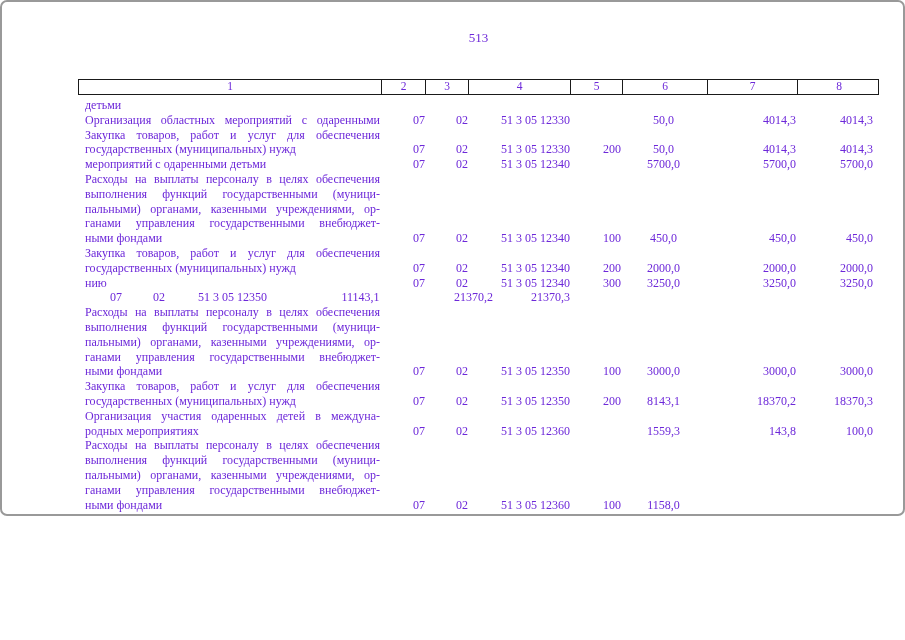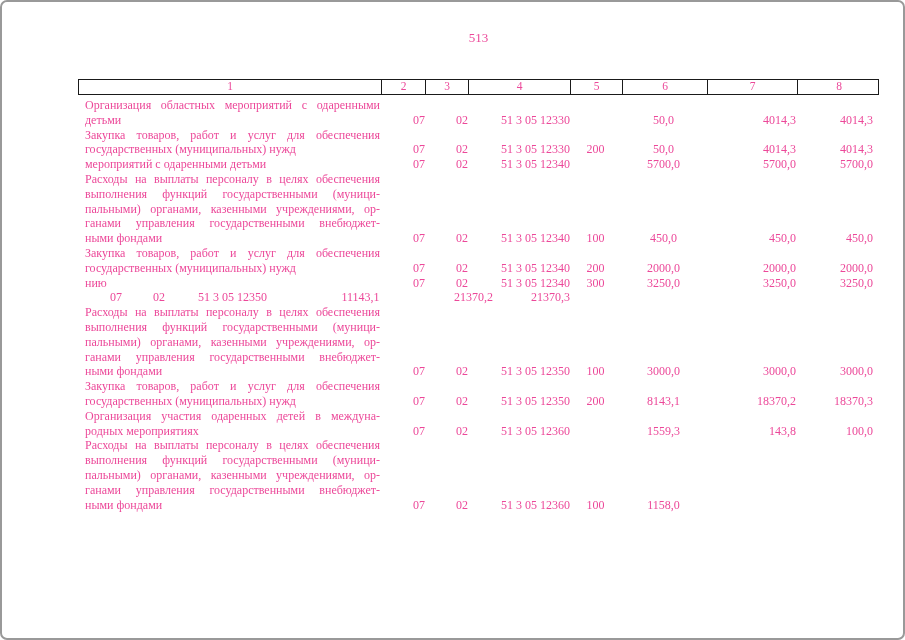--- a/index.html
+++ b/index.html
@@ -1,25 +1,25 @@
 <!DOCTYPE html>
 <html><head>
 <meta charset="utf-8">
 <style>
   html, body { margin: 0; padding: 0; background: #fff; }
   .sheet {
     position: relative;
     box-sizing: border-box;
     width: 905px;
-    height: 640px;
+    height: 516px;
     background: #ffffff;
     border: 2px solid #999999;
     border-radius: 7px;
     font-family: "Liberation Serif", serif;
-    color: #ec4899;
+    color: #6d28d9;
     overflow: hidden;
   }
   .pageno {
     position: absolute;
     top: 28px;
     left: 76px;
     width: 801px;
     text-align: center;
     font-size: 13px;
   }
@@ -62,21 +62,21 @@
     line-height: 14.8px;
   }
   .trow {
     display: flex;
     align-items: flex-end;
   }
   .cell { flex: 0 0 auto; box-sizing: border-box; }
   .c1 .ln { padding-left: 7px; padding-right: 1px; white-space: nowrap; }
   .c1 .jl { text-align: justify; text-align-last: justify; white-space: normal; }
   .c2, .c3, .c4 { text-align: right; }
-  .c5 { text-align: center; padding-right: 1px; }
+  .c5 { text-align: right; padding-right: 1px; }
   .c6 { text-align: center; padding-right: 2px; }
   .c7 { text-align: right; padding-right: 1px; }
   .c8 { text-align: right; padding-right: 6px; }
 </style>
 </head>
 <body>
 
 <div class="sheet">
   <div class="pageno">513</div>
 
@@ -87,22 +87,22 @@
       <div class="hc w3">3</div>
       <div class="hc w4">4</div>
       <div class="hc w5">5</div>
       <div class="hc w6">6</div>
       <div class="hc w7">7</div>
       <div class="hc w8">8</div>
     </div>
     <div class="tbody" id="tbody">
         <div class="trow">
           <div class="cell w1 c1">
+            <div class="ln">детьми</div>
             <div class="ln jl">Организация областных мероприятий с одаренными</div>
-            <div class="ln">детьми</div>
           </div>
           <div class="cell w2 c2">07</div>
           <div class="cell w3 c3">02</div>
           <div class="cell w4 c4">51 3 05 12330</div>
           <div class="cell w5 c5"></div>
           <div class="cell w6 c6">50,0</div>
           <div class="cell w7 c7">4014,3</div>
           <div class="cell w8 c8">4014,3</div>
         </div>
         <div class="trow">

